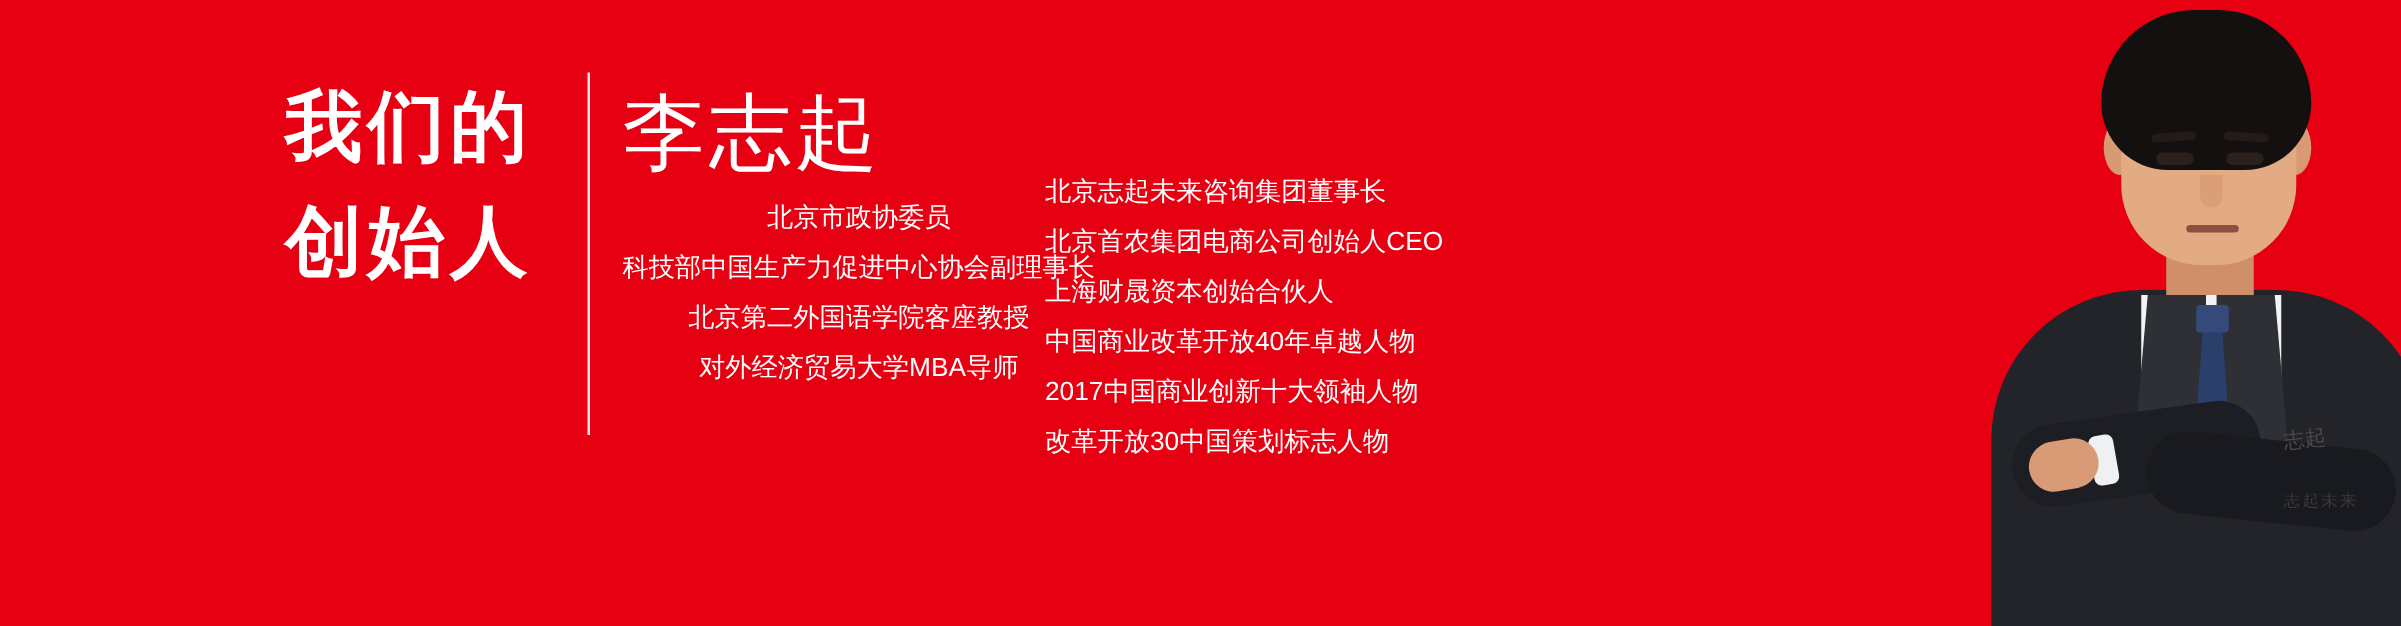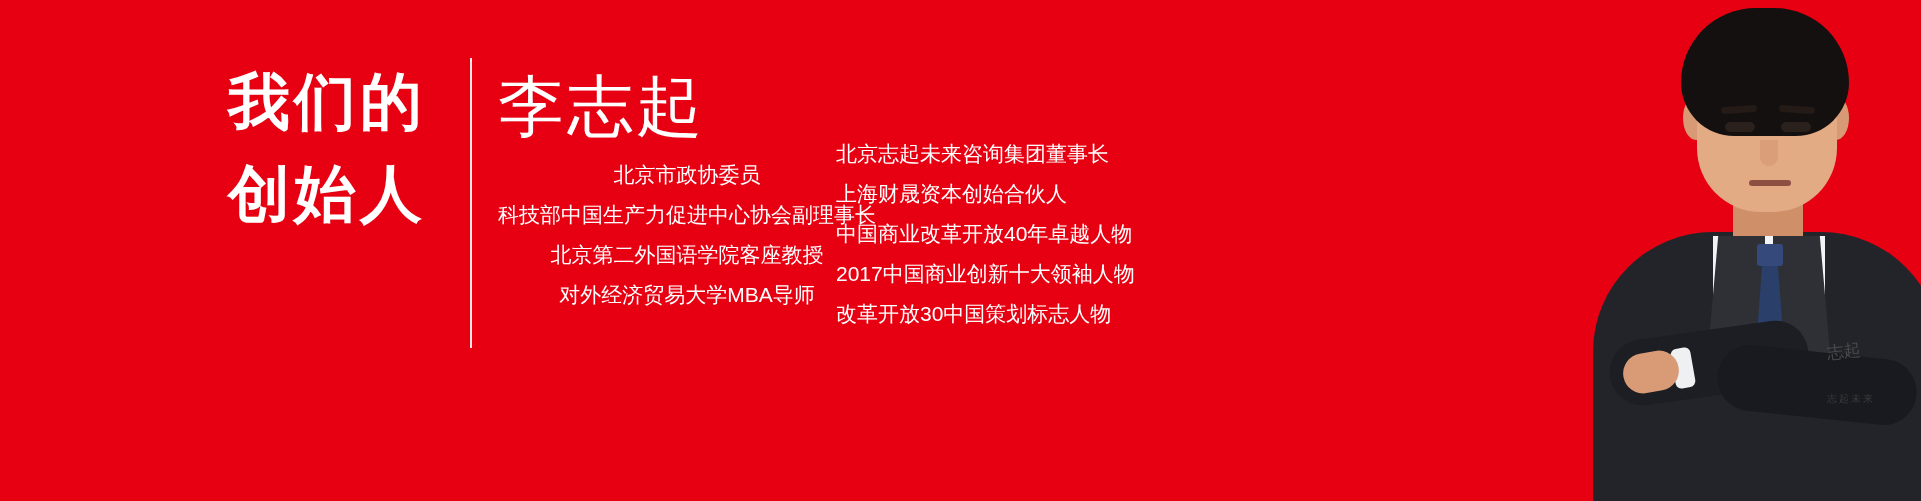--- a/index.html
+++ b/index.html
@@ -299,21 +299,21 @@
     opacity: .55;
     transform: rotate(-6deg);
   }
   .ph-mark {
     position: absolute;
     left: 466px;
     top: 392px;
     width: 80px;
     height: 14px;
     color: #5a5a5a;
-    font-size: 10px;
+    font-size: 13px;
     letter-spacing: 2px;
     opacity: .5;
   }
   .ph-fade {
     position: absolute;
     left: 0;
     top: 0;
     width: 150px;
     height: 501px;
     background: linear-gradient(to right, #e60012 0%, rgba(230,0,18,0.85) 45%, rgba(230,0,18,0) 100%);
@@ -336,20 +336,21 @@
 
     <div class="col col-left">
       <p>北京市政协委员</p>
       <p>科技部中国生产力促进中心协会副理事长</p>
       <p>北京第二外国语学院客座教授</p>
       <p>对外经济贸易大学MBA导师</p>
     </div>
 
     <div class="col col-right">
       <p>北京志起未来咨询集团董事长</p>
+      <p>北京首农集团电商公司创始人CEO</p>
       <p>上海财晟资本创始合伙人</p>
       <p>中国商业改革开放40年卓越人物</p>
       <p>2017中国商业创新十大领袖人物</p>
       <p>改革开放30中国策划标志人物</p>
     </div>
 
     <div class="portrait">
       <div class="ph-bg"></div>
       <div class="ph-suit"></div>
       <div class="ph-neck"></div>

